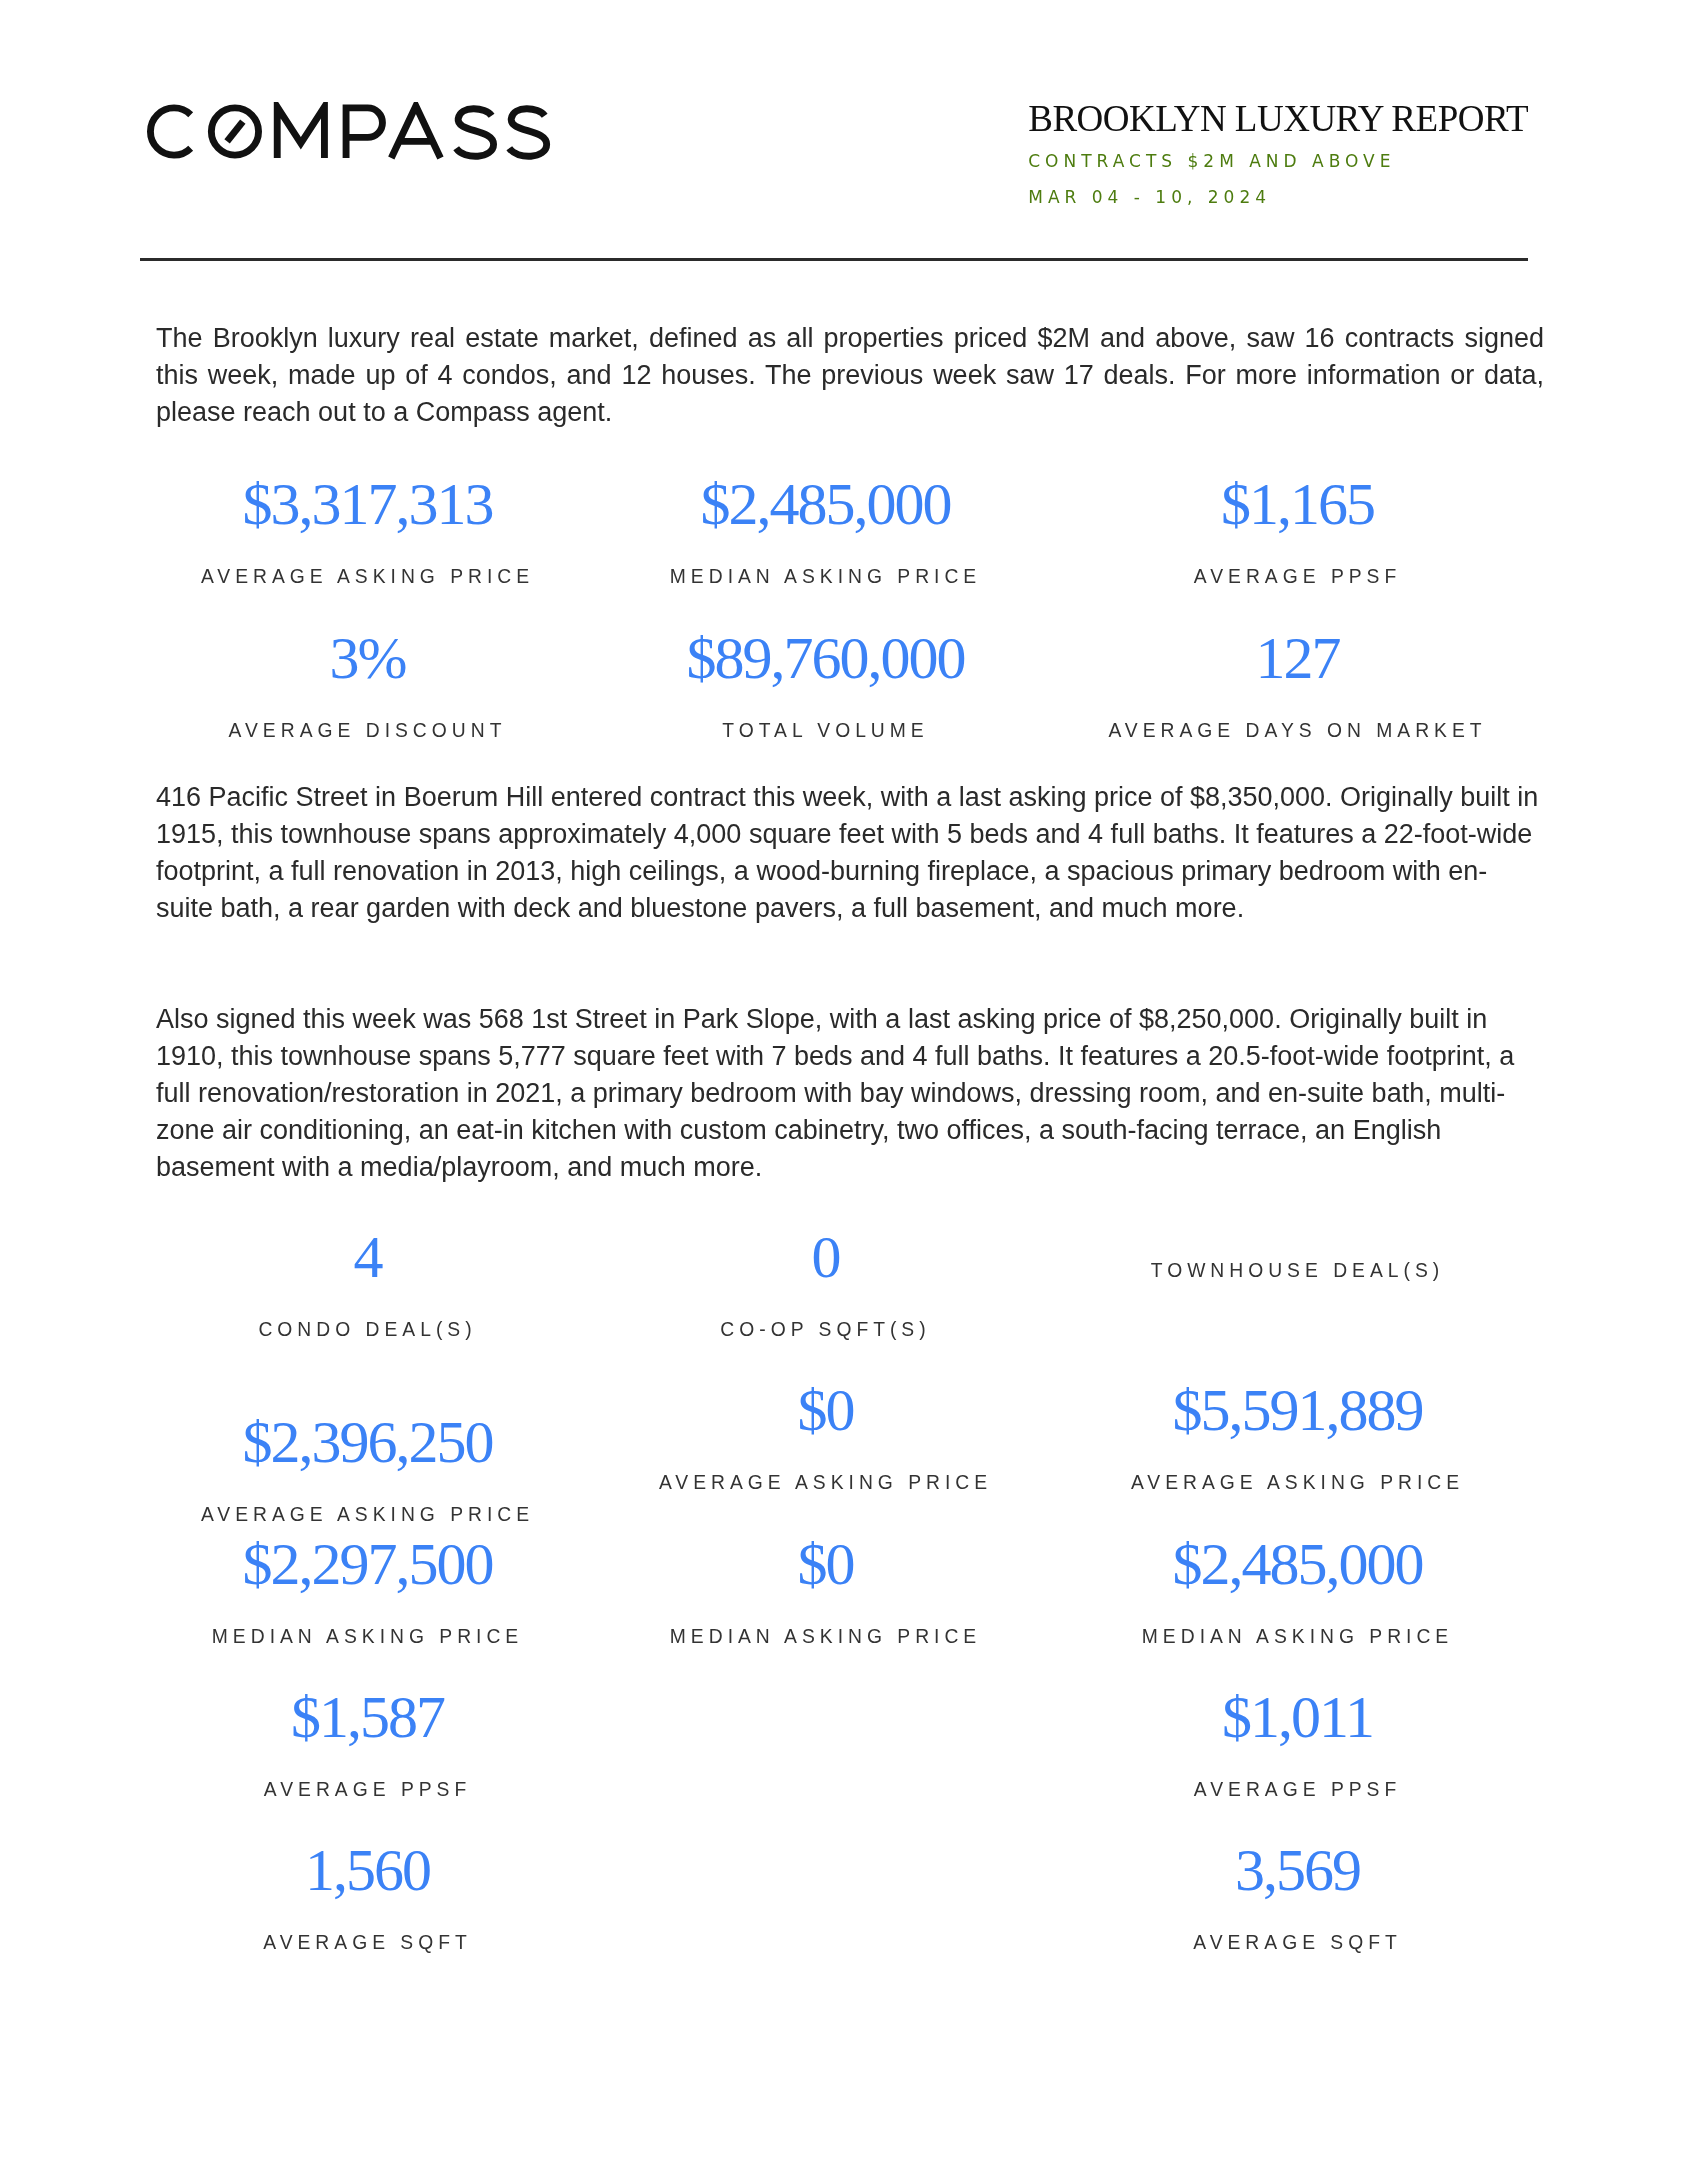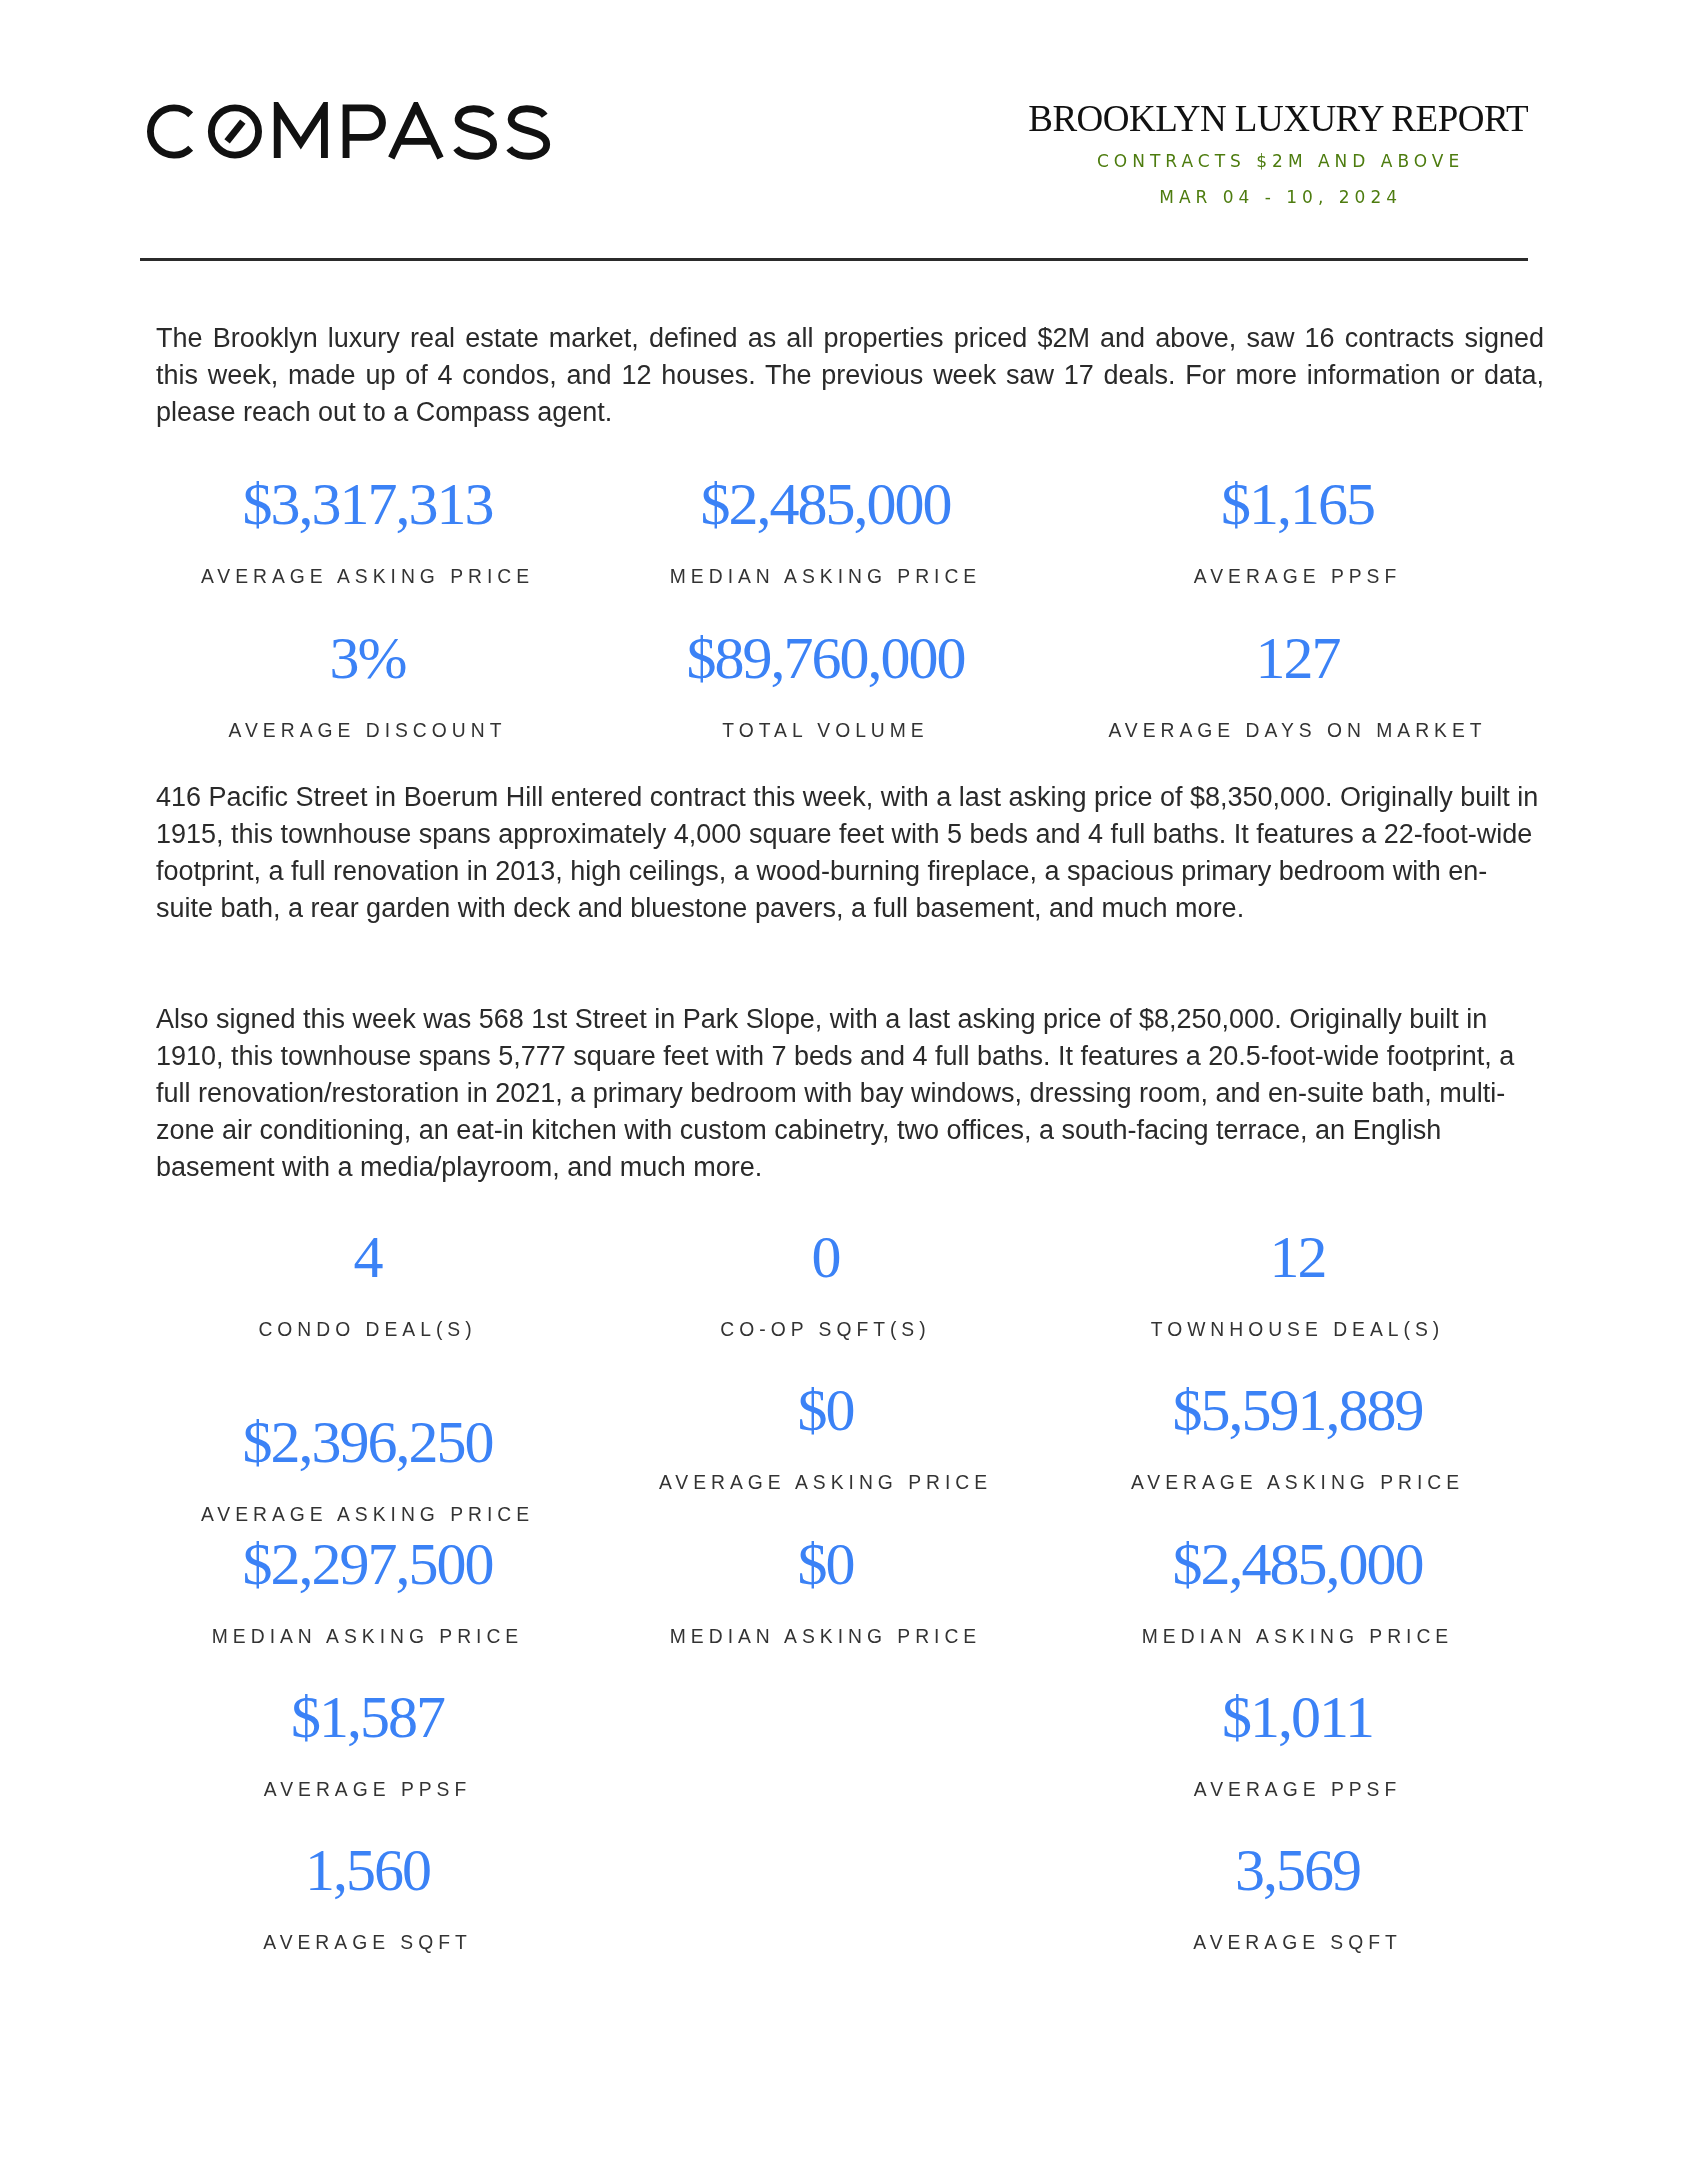--- a/index.html
+++ b/index.html
@@ -1,19 +1,19 @@
 <!DOCTYPE html>
 <html><head>
 <meta charset="utf-8">
 <style>
   html, body { margin:0; padding:0; background:#ffffff; }
   body { width:1683px; height:2178px; position:relative; overflow:hidden; color:#1a1a1a; }
   .logo { position:absolute; left:140px; top:99px; height:65px; display:flex; align-items:center; }
   .logo svg { display:block; }
-  .header-right { position:absolute; right:155px; top:95px; text-align:center; }
+  .header-right { position:absolute; right:155px; top:95px; text-align:left; }
   .report-title { font-family:"Liberation Serif","DejaVu Serif",serif; font-size:37px; letter-spacing:-0.5px; color:#111; line-height:48px; }
   .report-sub { font-family:"DejaVu Sans","Liberation Sans",sans-serif; font-size:17px; letter-spacing:5px; color:#4d7c0f; line-height:36px; margin-right:-5px; }
   .rule { position:absolute; left:140px; width:1388px; top:258px; height:3px; background:#2b2b2b; }
   .para { position:absolute; left:156px; width:1388px; font-family:"Liberation Sans","DejaVu Sans",sans-serif; font-size:27px; line-height:37px; color:#2a2a2a; }
   .para.justify { text-align:justify; }
   .stat { position:absolute; width:455px; text-align:center; }
   .stat .num { font-family:"Liberation Serif","DejaVu Serif",serif; font-size:60px; letter-spacing:-2px; color:#3b82f6; line-height:59px; display:block; }
   .stat .lbl { font-family:"Liberation Sans","DejaVu Sans",sans-serif; font-size:19.3px; letter-spacing:5px; color:#333; line-height:26px; display:block; margin-top:30px; }
   .c1 { left:140px; } .c2 { left:598px; } .c3 { left:1070px; }
 </style>
@@ -110,21 +110,20 @@
 <div class="stat c2" style="top:1381px;">
   <span class="num">$0</span>
   <span class="lbl">AVERAGE ASKING PRICE</span>
 </div>
 <div class="stat c2" style="top:1535px;">
   <span class="num">$0</span>
   <span class="lbl">MEDIAN ASKING PRICE</span>
 </div>
 
 <div class="stat c3" style="top:1228px;">
-  <span class="num">12</span>
   <span class="lbl">TOWNHOUSE DEAL(S)</span>
 </div>
 <div class="stat c3" style="top:1381px;">
   <span class="num">$5,591,889</span>
   <span class="lbl">AVERAGE ASKING PRICE</span>
 </div>
 <div class="stat c3" style="top:1535px;">
   <span class="num">$2,485,000</span>
   <span class="lbl">MEDIAN ASKING PRICE</span>
 </div>

